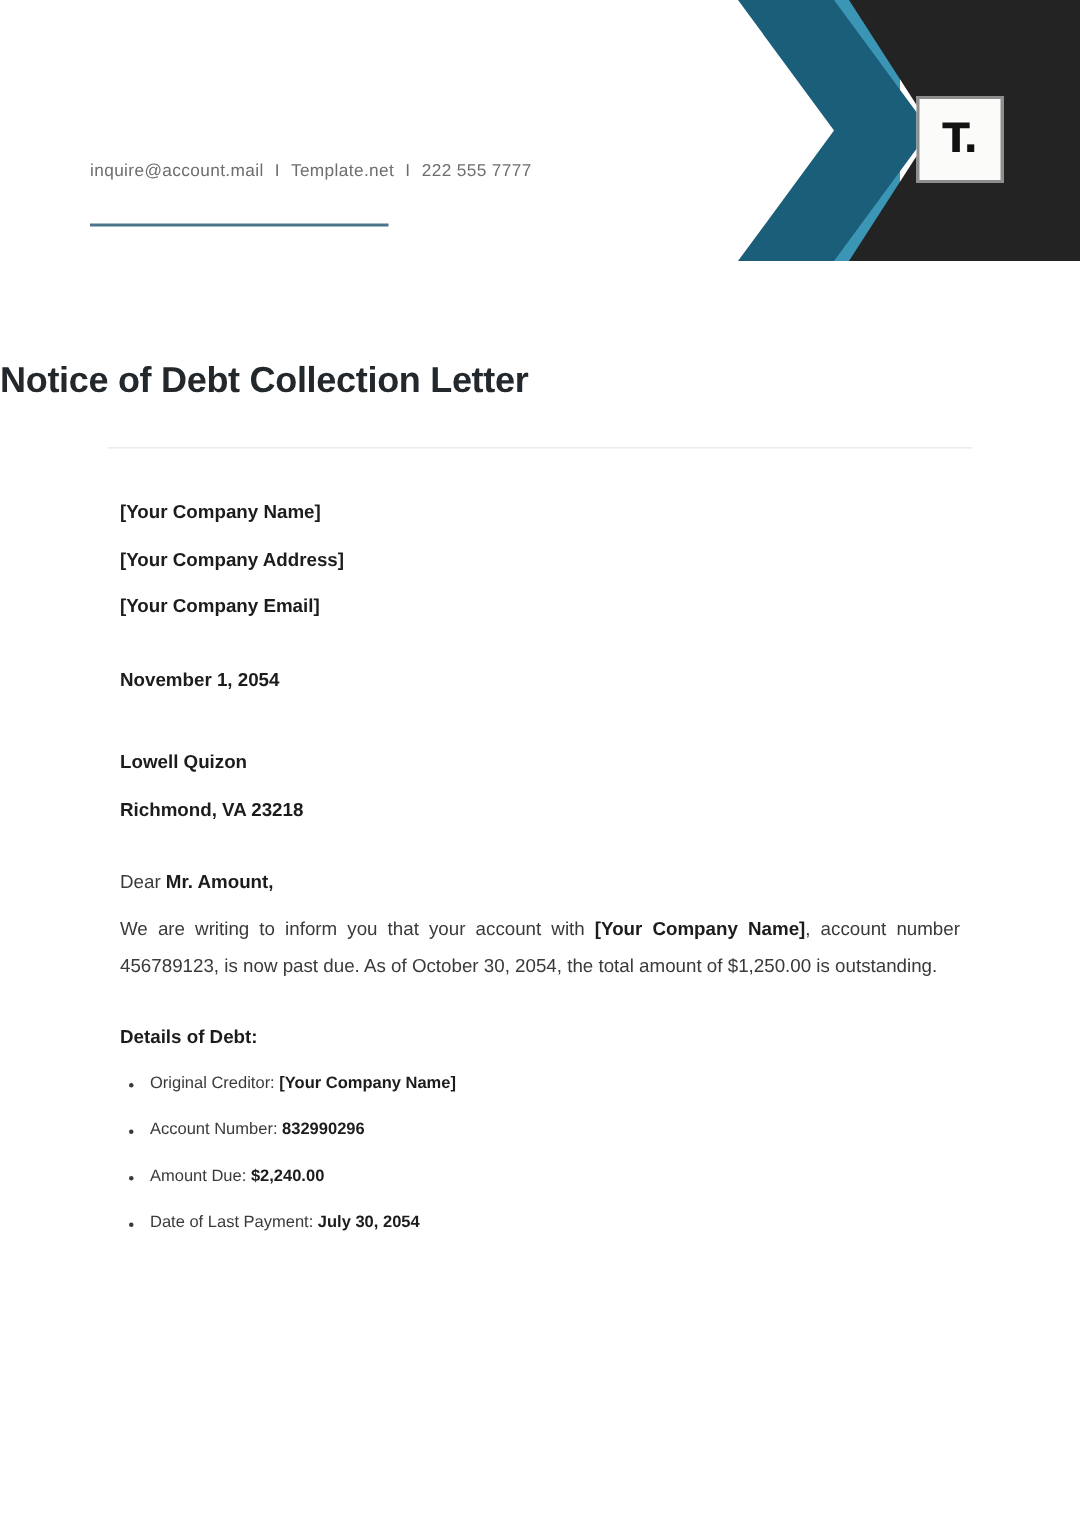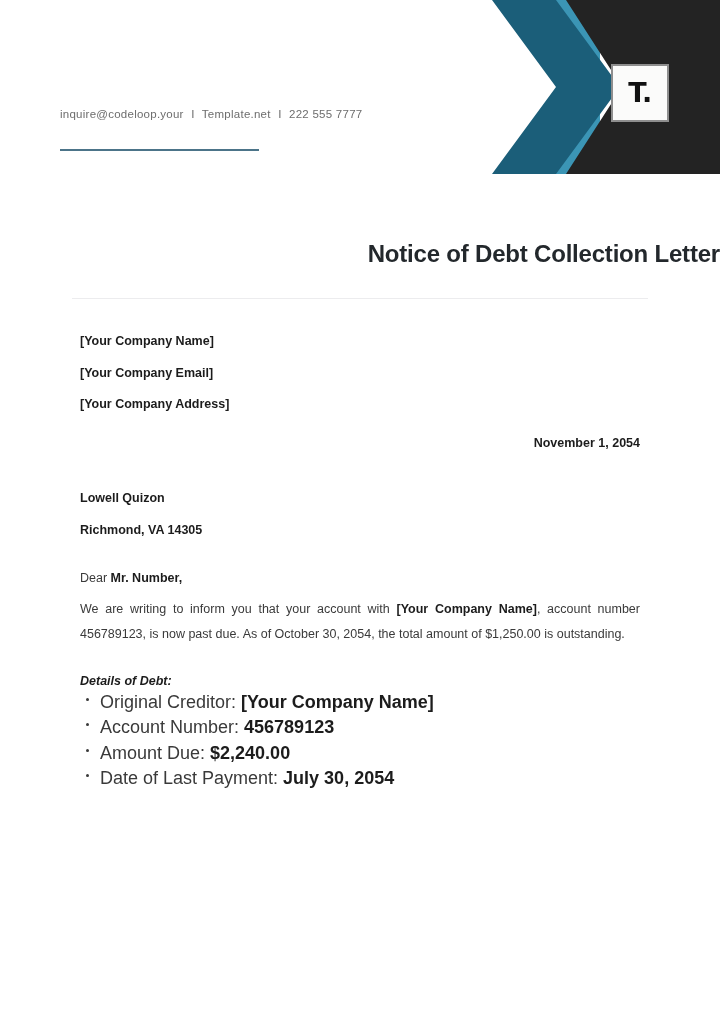--- a/index.html
+++ b/index.html
@@ -81,21 +81,21 @@
   
   .doc {
     position: absolute;
     left: 0;
     top: 174px;
     width: 720px;
   }
   .doc-title {
     margin: 0;
     padding: 66px 0 0 0;
-    text-align: right;
+    text-align: left;
     font-size: 24px;
     font-weight: 700;
     letter-spacing: -0.2px;
     color: #23282c;
   }
   .title-divider {
     margin: 30px auto 0 auto;
     width: 576px;
     height: 1px;
     background: #ececee;
@@ -110,26 +110,25 @@
   }
   .addr-line {
     font-size: 12.5px;
     font-weight: 700;
     color: #1c1c1c;
     line-height: 1;
     margin-bottom: 19px;
   }
 
   .date-line {
-    margin-top: 26px;
-    font-size: 12.5px;
-    font-weight: 700;
-    color: #1c1c1c;
-    line-height: 1;
-    text-align: right;
+    margin-top: 36px;
+    font-size: 12.5px;
+    font-weight: 700;
+    color: #1c1c1c;
+    line-height: 1;
   }
 
   .recipient-block {
     margin-top: 43px;
   }
   .recipient-line {
     font-size: 12.5px;
     font-weight: 700;
     color: #1c1c1c;
     line-height: 1;
@@ -157,33 +156,32 @@
     color: #1c1c1c;
     font-weight: 700;
   }
 
   .details-heading {
     margin-top: 28px;
     font-size: 12.5px;
     font-weight: 700;
     color: #1c1c1c;
     line-height: 1;
-    font-style: italic;
   }
 
   .details-list {
     margin: 0;
     padding: 0;
     list-style: none;
   }
   .details-item {
     position: relative;
     padding-left: 20px;
-    margin-top: 4px;
-    font-size: 18px;
+    margin-top: 18px;
+    font-size: 11px;
     color: #3a3a3a;
     line-height: 1.2;
   }
   .details-item .bullet {
     position: absolute;
     left: 6px;
     top: 6px;
     width: 3px;
     height: 3px;
     border-radius: 50%;
@@ -205,60 +203,60 @@
     <polygon points="492,0 556,0 620,87 556,174 492,174 556,87" fill="#1b5e79"></polygon>
 
     <polygon points="566,0 720,0 720,174 566,174 622,87" fill="#232323"></polygon>
   </svg>
   <div class="logo-box">
     <span class="logo-mark">T.</span>
   </div>
 </div>
 
 <div class="contact-line">
-  <span>inquire@codeloop.your</span>
+  <span>inquire@account.mail</span>
   <span class="contact-sep">I</span>
   <span>Template.net</span>
   <span class="contact-sep">I</span>
   <span>222 555 7777</span>
 </div>
 <div class="accent-rule"></div>
 
 <div class="doc">
 
   <h1 class="doc-title">Notice of Debt Collection Letter</h1>
   <div class="title-divider"></div>
 
   <div class="content">
 
     <div class="addr-block">
       <div class="addr-line">[Your Company Name]</div>
+      <div class="addr-line">[Your Company Address]</div>
       <div class="addr-line">[Your Company Email]</div>
-      <div class="addr-line">[Your Company Address]</div>
     </div>
 
     <div class="date-line">November 1, 2054</div>
 
     <div class="recipient-block">
       <div class="recipient-line">Lowell Quizon</div>
-      <div class="recipient-line">Richmond, VA 14305</div>
+      <div class="recipient-line">Richmond, VA 23218</div>
     </div>
 
-    <div class="salutation"><span>Dear </span><b>Mr. Number,</b></div>
+    <div class="salutation"><span>Dear </span><b>Mr. Amount,</b></div>
 
     <p class="body-paragraph"><span>We are writing to inform you that your account with </span><b>[Your Company Name]</b><span>, account number 456789123, is now past due. As of October 30, 2054, the total amount of $1,250.00 is outstanding.</span></p>
 
     <div class="details-heading">Details of Debt:</div>
 
     <ul class="details-list">
       <li class="details-item">
         <span class="bullet"></span><span>Original Creditor: </span><span class="value">[Your Company Name]</span>
       </li>
       <li class="details-item">
-        <span class="bullet"></span><span>Account Number: </span><span class="value">456789123</span>
+        <span class="bullet"></span><span>Account Number: </span><span class="value">832990296</span>
       </li>
       <li class="details-item">
         <span class="bullet"></span><span>Amount Due: </span><span class="value">$2,240.00</span>
       </li>
       <li class="details-item">
         <span class="bullet"></span><span>Date of Last Payment: </span><span class="value">July 30, 2054</span>
       </li>
     </ul>
 
   </div>

